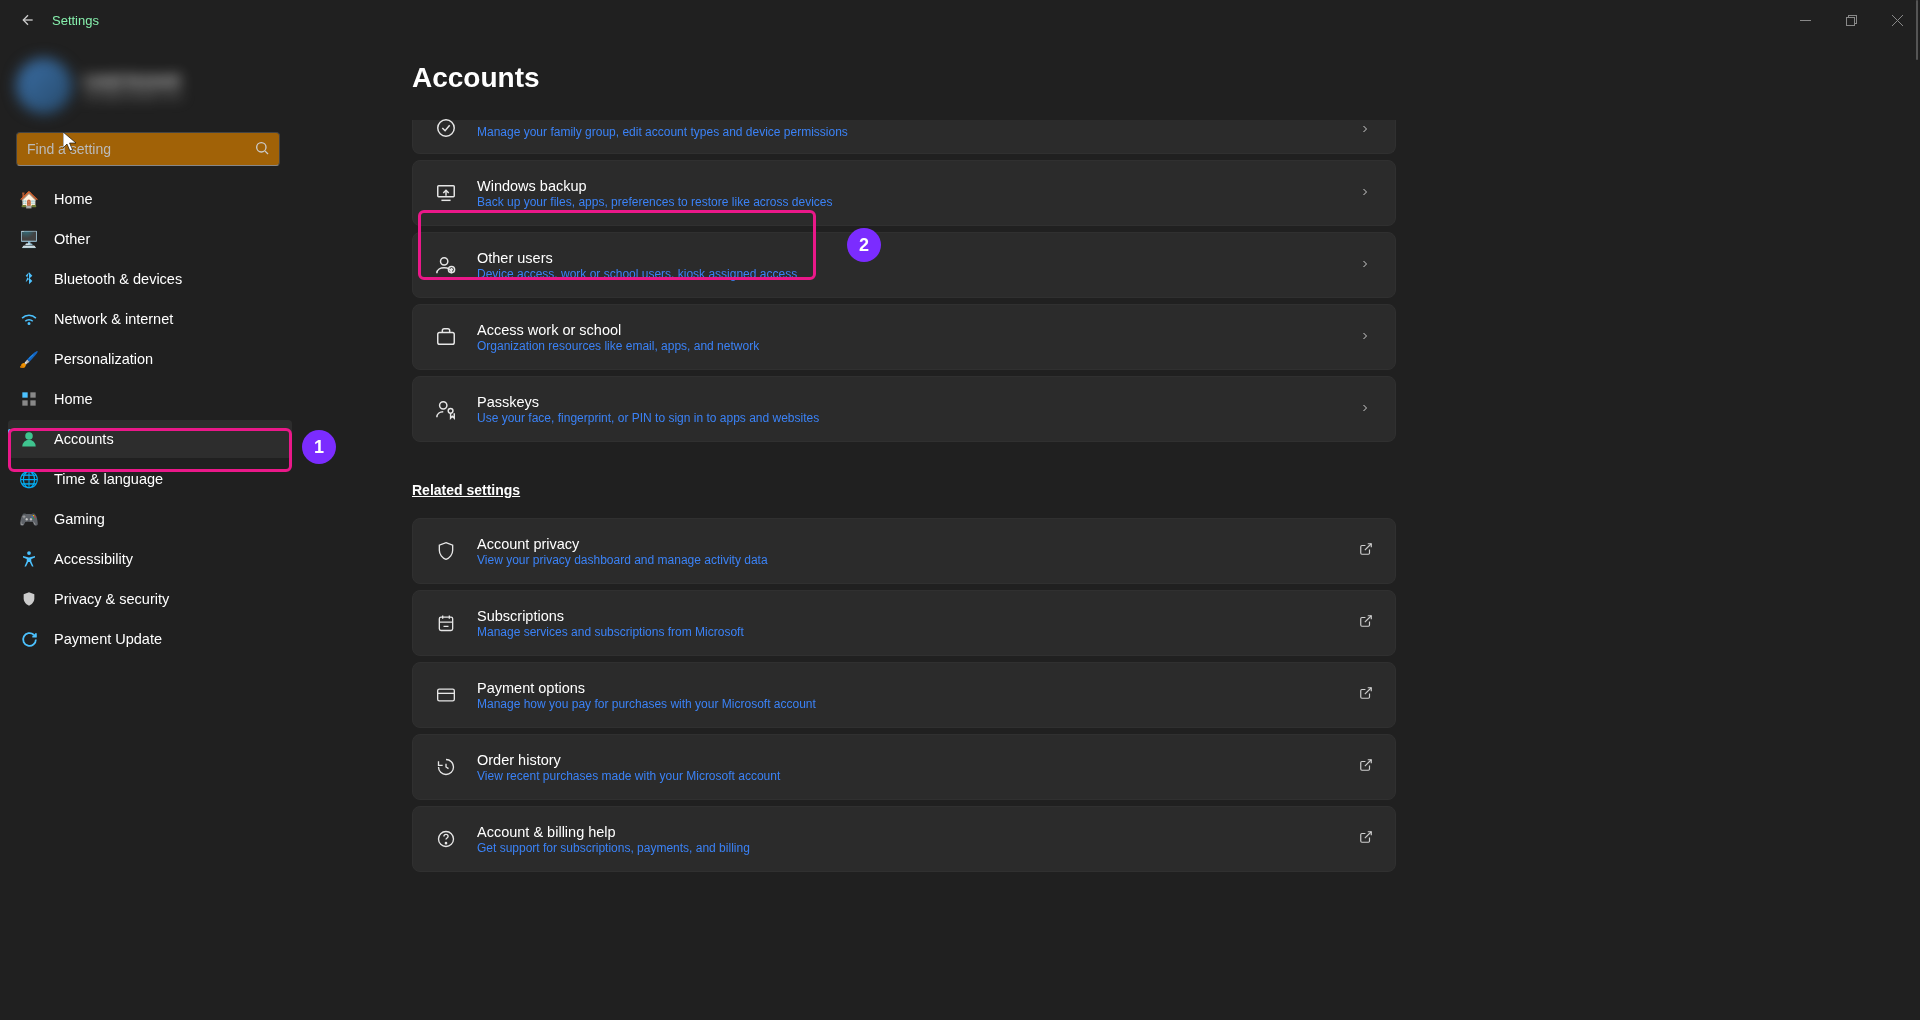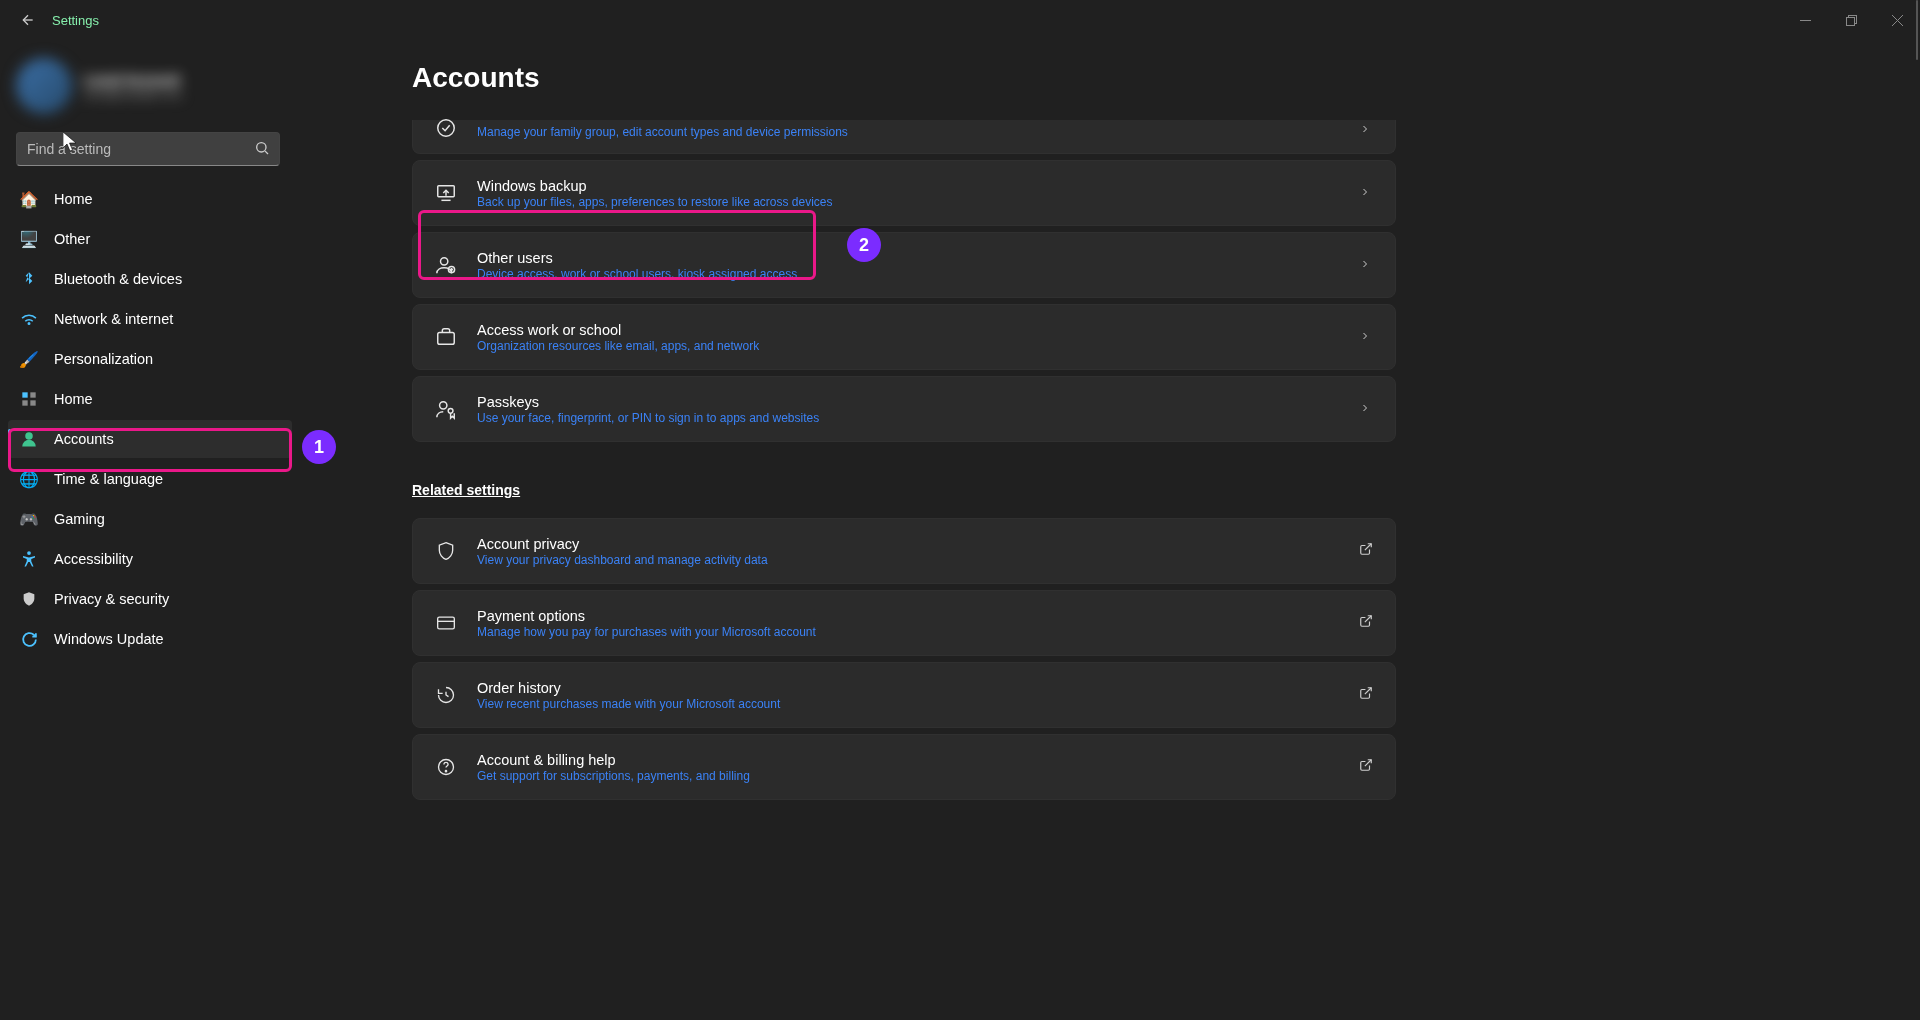--- a/index.html
+++ b/index.html
@@ -16,21 +16,21 @@
   .layout { display: flex; height: calc(100% - 40px); }
   .sidebar { width: 300px; padding: 10px 8px 0 8px; }
 
   .user-block { display: flex; align-items: center; padding: 8px; margin-bottom: 10px; filter: blur(7px); }
   .avatar { width: 56px; height: 56px; border-radius: 50%; background: linear-gradient(135deg,#3a6ea5,#274a6b); }
   .user-text { margin-left: 12px; }
   .user-name { font-size: 14px; font-weight: 600; }
   .user-email { font-size: 11px; color: #aaa; }
 
   .search-wrap { position: relative; margin: 2px 12px 14px 8px; }
-  .search { width: 100%; height: 34px; background: #404040; border: 1px solid #444; border-bottom: 1px solid #888; border-radius: 4px; color: #ccc; padding: 0 36px 0 10px; font-size: 14px; }
+  .search { width: 100%; height: 34px; background: #a16207; border: 1px solid #444; border-bottom: 1px solid #888; border-radius: 4px; color: #ccc; padding: 0 36px 0 10px; font-size: 14px; }
   .search::placeholder { color: #bbb; }
   .search-ico { position: absolute; right: 10px; top: 8px; width: 16px; height: 16px; color: #ccc; pointer-events: none; }
 
   .nav { display: flex; flex-direction: column; gap: 2px; }
   .nav-item { display: flex; align-items: center; height: 38px; padding: 0 12px; border-radius: 4px; font-size: 14.5px; color: #fff; cursor: pointer; }
   .nav-item.active { background: #2d2d2d; position: relative; }
   .nav-item.active::before { content: ""; position: absolute; left: 0; top: 9px; bottom: 9px; width: 3px; background: #4cc2ff; border-radius: 2px; }
   .nav-item .nico { width: 18px; height: 18px; margin-right: 16px; display: inline-flex; align-items: center; justify-content: center; font-size: 16px; }
 
   
@@ -185,21 +185,21 @@
       </span>
           <span>Privacy &amp; security</span>
         </div>
       <div class="nav-item">
           <span class="nico" style="color:#4cc2ff">
         <svg width="17" height="17" viewBox="0 0 24 24" fill="none" stroke="currentColor" stroke-width="2.5">
               <path d="M21 12a9 9 0 11-3-6.7L21 8"></path>
               <path d="M21 3v5h-5"></path>
             </svg>
       </span>
-          <span>Windows Update</span>
+          <span>Payment Update</span>
         </div>
     </div>
   </div>
 
   <div class="main">
     <h1 class="page-title">Accounts</h1>
 
     <div class="card-col">
 
       <div class="card partial">
@@ -299,20 +299,37 @@
           <div class="ctitle">Account privacy</div>
           <div class="csub">View your privacy dashboard and manage activity data</div>
         </div>
         <span class="chevron"><svg width="14" height="14" viewBox="0 0 24 24" fill="none" stroke="currentColor" stroke-width="2">
               <path d="M18 13v6a2 2 0 01-2 2H5a2 2 0 01-2-2V8a2 2 0 012-2h6"></path>
               <path d="M15 3h6v6"></path>
               <path d="M10 14L21 3"></path>
             </svg></span>
       </div>
 
+      <div class="card">
+        <span class="cico">
+          <svg width="20" height="20" viewBox="0 0 24 24" fill="none" stroke="currentColor" stroke-width="1.6">
+              <rect x="4" y="5" width="16" height="16" rx="2"></rect>
+              <path d="M8 3v4M16 3v4M4 11h16M9 16h6"></path>
+            </svg>
+        </span>
+        <div class="ctext">
+          <div class="ctitle">Subscriptions</div>
+          <div class="csub">Manage services and subscriptions from Microsoft</div>
+        </div>
+        <span class="chevron"><svg width="14" height="14" viewBox="0 0 24 24" fill="none" stroke="currentColor" stroke-width="2">
+              <path d="M18 13v6a2 2 0 01-2 2H5a2 2 0 01-2-2V8a2 2 0 012-2h6"></path>
+              <path d="M15 3h6v6"></path>
+              <path d="M10 14L21 3"></path>
+            </svg></span>
+      </div>
 
       <div class="card">
         <span class="cico">
           <svg width="20" height="20" viewBox="0 0 24 24" fill="none" stroke="currentColor" stroke-width="1.6">
               <rect x="2" y="5" width="20" height="14" rx="2"></rect>
               <path d="M2 10h20"></path>
             </svg>
         </span>
         <div class="ctext">
           <div class="ctitle">Payment options</div>

